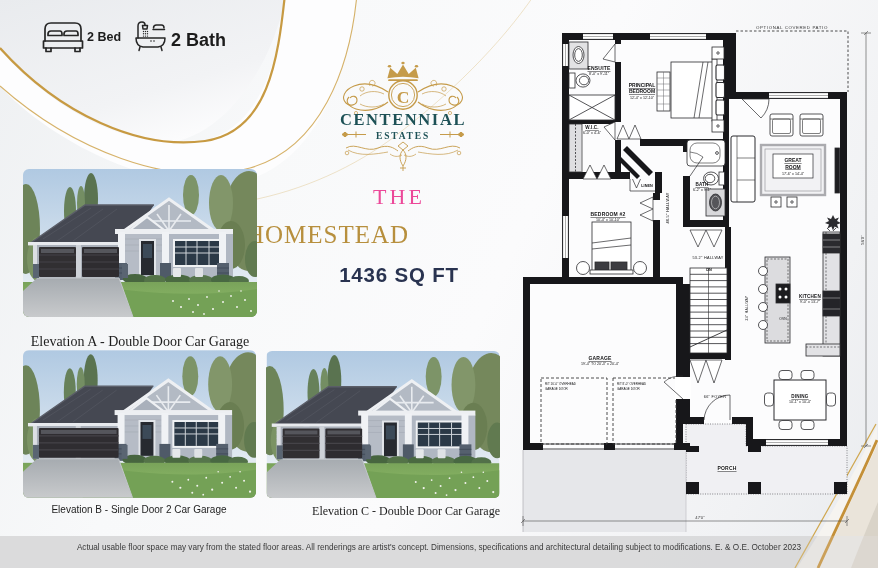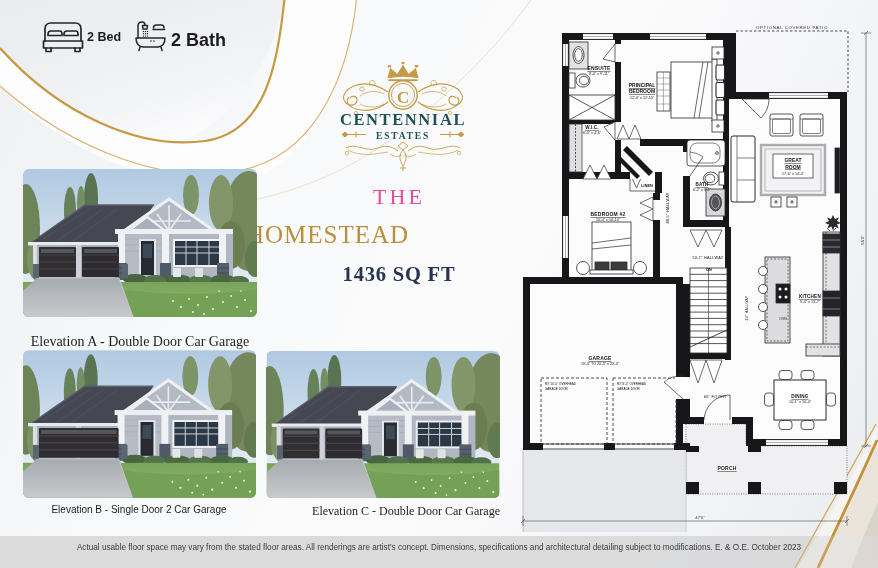--- a/index.html
+++ b/index.html
@@ -143,21 +143,21 @@
     <path d="M67,92 C63,96 63,102 67,108 C71,102 71,96 67,92 Z"></path>
     <path d="M67,108 L67,113 M64,110 L70,110"></path>
     <path d="M54,96 C58,99 62,99 66,97 M80,96 C76,99 72,99 68,97" stroke-width="0.7"></path>
   </g>
 </svg>
 
 <div class="abs" style="left:280px;top:184px;width:238px;text-align:center;font-family:'Liberation Serif',serif;font-size:22px;letter-spacing:3px;color:#ec4899">THE</div>
 
 <div class="abs" style="left:246px;top:221px;width:306px;text-align:left;font-family:'Liberation Serif',serif;font-size:25px;letter-spacing:1px;color:#b78f3d">HOMESTEAD</div>
 
-<div class="abs" style="left:280px;top:263px;width:238px;text-align:center;font-family:Liberation Serif, serif;font-size:20.5px;font-weight:bold;letter-spacing:0.8px;color:#293350">1436 SQ FT</div>
+<div class="abs" style="left:280px;top:263px;width:238px;text-align:center;font-family:Liberation Sans, sans-serif;font-size:20.5px;font-weight:bold;letter-spacing:0.8px;color:#293350">1436 SQ FT</div>
 <svg width="0" height="0" style="position:absolute">
   <defs>
     <linearGradient id="sky" x1="0" y1="0" x2="0" y2="1">
       <stop offset="0" stop-color="#b0c9e2"></stop>
         <stop offset="0.55" stop-color="#ccdceb"></stop>
         <stop offset="1" stop-color="#e6edf3"></stop>
     </linearGradient>
     <linearGradient id="grass" x1="0" y1="0" x2="0" y2="1">
       <stop offset="0" stop-color="#79a35a"></stop>
         <stop offset="0.5" stop-color="#86b263"></stop>

